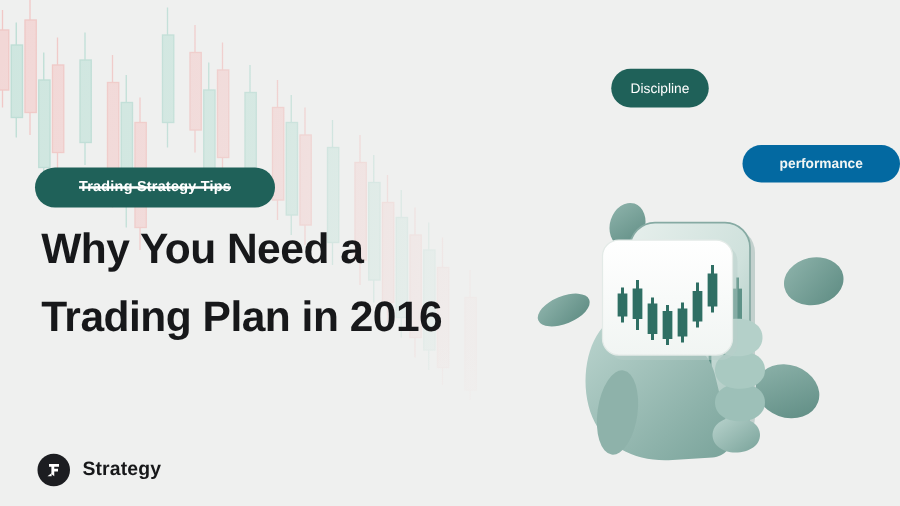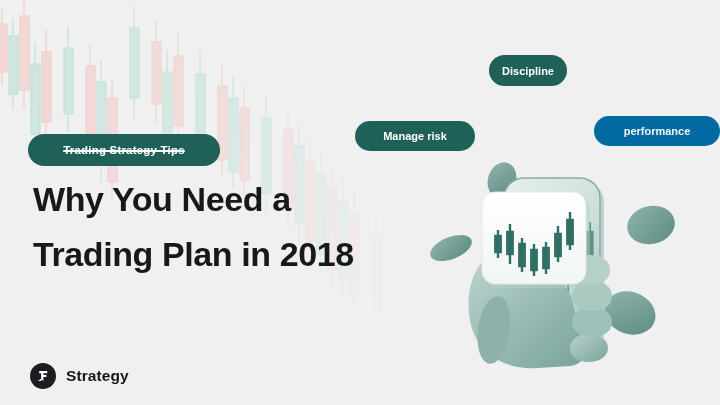--- a/index.html
+++ b/index.html
@@ -57,21 +57,21 @@
     font-weight:bold;
     line-height:1.62;
     letter-spacing:-0.4px;
   }
   
   .pill {
     position:absolute;
     border-radius:18px;
     display:flex; align-items:center; justify-content:center;
     font-size:11px;
-    font-weight:bold;
+    font-weight:normal;
   }
   .pill.dark { background:#1f6159; color:#ffffff; }
   .pill.muted { background:#0369a1; color:#f2f6f5; font-weight:bold; }
   #pill-discipline { left:489px; top:55px; width:78px; height:31px; }
   #pill-manage-risk { left:355px; top:121px; width:120px; height:30px; }
   #pill-performance { left:594px; top:116px; width:126px; height:30px; }
   
   .logo {
     position:absolute; left:30px; top:363px;
     display:flex; align-items:center; gap:10px;
@@ -233,27 +233,24 @@
         <line x1="150" y1="100" x2="150" y2="62"></line>
           <rect x="147.3" y="70" width="5.4" height="24"></rect>
       </g>
     </g>
   </svg>
 
   <div class="badge">
     <span>Trading Strategy Tips</span>
   </div>
 
-  <h1 class="headline">Why You Need a Trading Plan in 2018</h1>
+  <h1 class="headline">Why You Need a Trading Plan in 2016</h1>
 
   <div class="pill dark" id="pill-discipline">
     <span>Discipline</span>
-  </div>
-  <div class="pill dark" id="pill-manage-risk">
-    <span>Manage risk</span>
   </div>
   <div class="pill muted" id="pill-performance">
     <span>performance</span>
   </div>
 
   <div class="logo">
     <span class="logo-mark">
       <svg width="16" height="16" viewBox="0 0 16 16" aria-hidden="true">
         <path d="M4.2 3.1 H12.2 V5.3 H8.4 V7.0 H11.4 V9.1 H8.4 V12.9 L6.1 11.2 V5.3 H4.2 Z" fill="#ffffff"></path>
         <path d="M6.3 10.4 L3.0 12.9 H6.3 Z" fill="#ffffff"></path>

